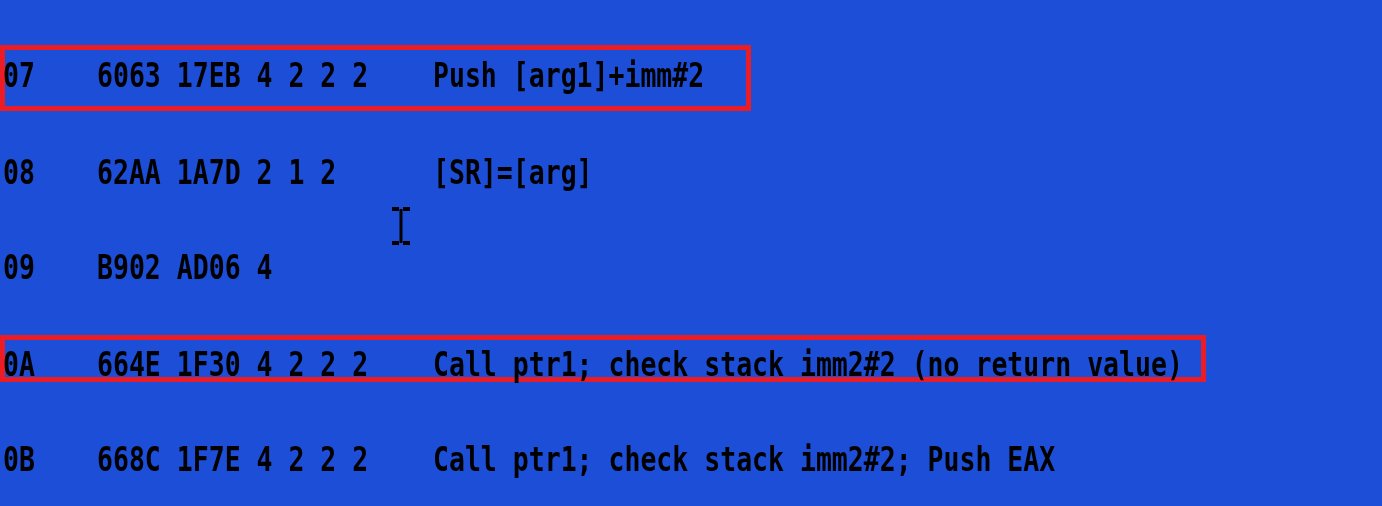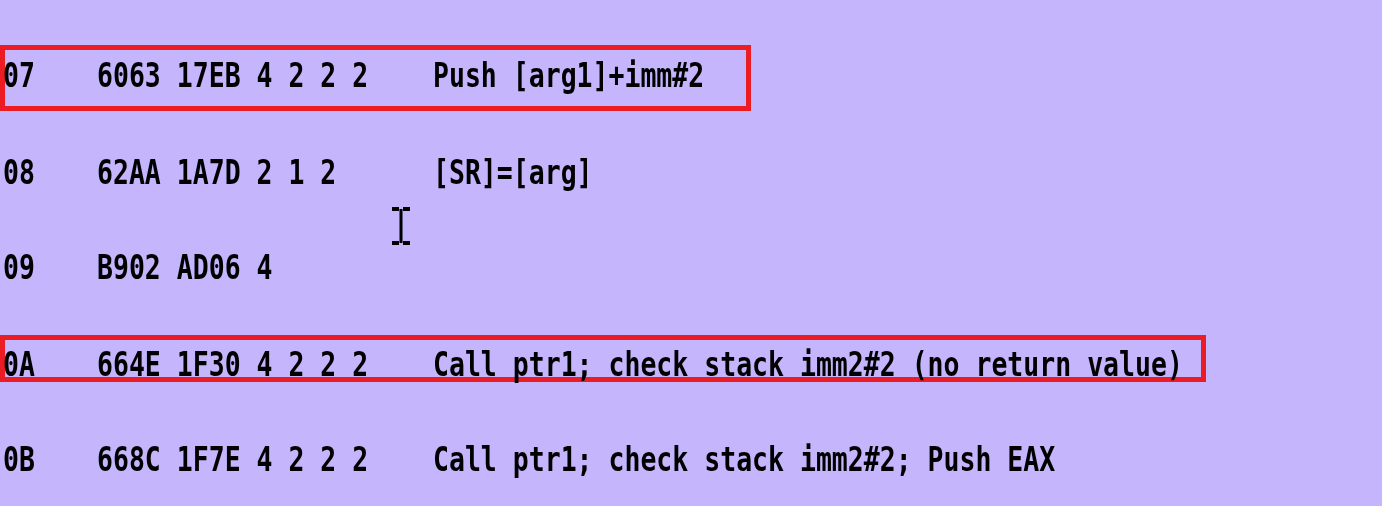--- a/index.html
+++ b/index.html
@@ -4,21 +4,21 @@
 <style>
   html, body {
     margin: 0;
     padding: 0;
     background: #ffffff;
   }
   .screen {
     position: relative;
     width: 1382px;
     height: 506px;
-    background: #c4b5fd;
+    background: #1d4ed8;
     overflow: hidden;
     font-family: "DejaVu Sans Mono", monospace;
   }
   .row {
     position: absolute;
     left: 0;
     width: 1382px;
     height: 28px;
     font-weight: bold;
     font-size: 26.5px;

